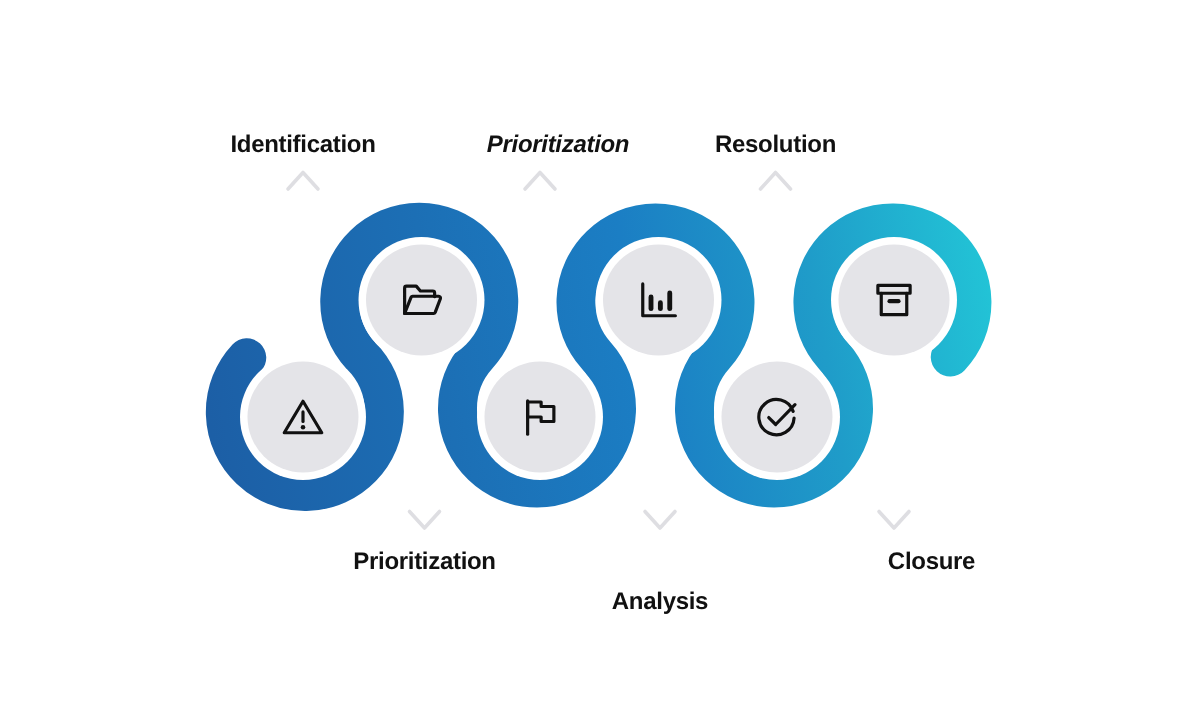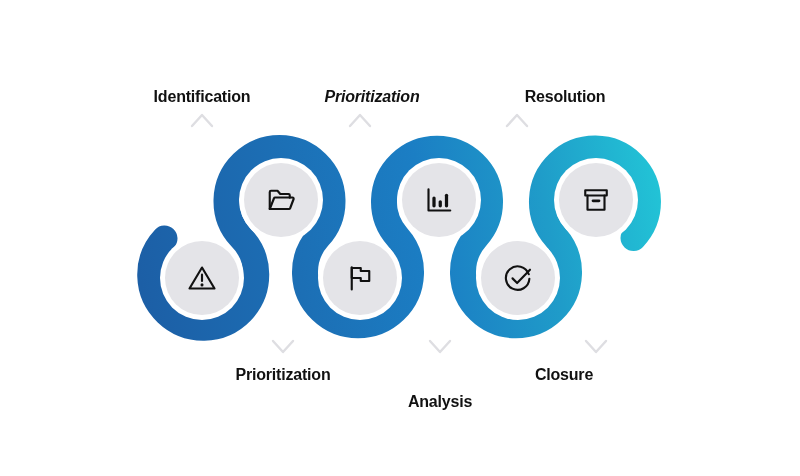--- a/index.html
+++ b/index.html
@@ -142,17 +142,17 @@
           <path d="M9.6 12.6 L14.4 12.6" fill="none" stroke="#111111" stroke-width="2.2" stroke-linecap="round"></path>
         </g>
       </g>
   </svg>
 
   <div id="labels-layer">
       <div class="node-label" style="left: 202px; top: 88px;">Identification</div>
       <div class="node-label" style="left: 283px; top: 366px;">Prioritization</div>
       <div class="node-label" style="left: 372px; top: 88px; font-style: italic;">Prioritization</div>
       <div class="node-label" style="left: 440px; top: 366px; margin-top: 27px;">Analysis</div>
-      <div class="node-label" style="left: 517px; top: 88px; margin-left: 48px;">Resolution</div>
-      <div class="node-label" style="left: 564px; top: 366px;">Closure</div>
+      <div class="node-label" style="left: 517px; top: 88px;">Resolution</div>
+      <div class="node-label" style="left: 621px; top: 366px;">Closure</div>
     </div>
 
 </div>
 
 </body></html>

